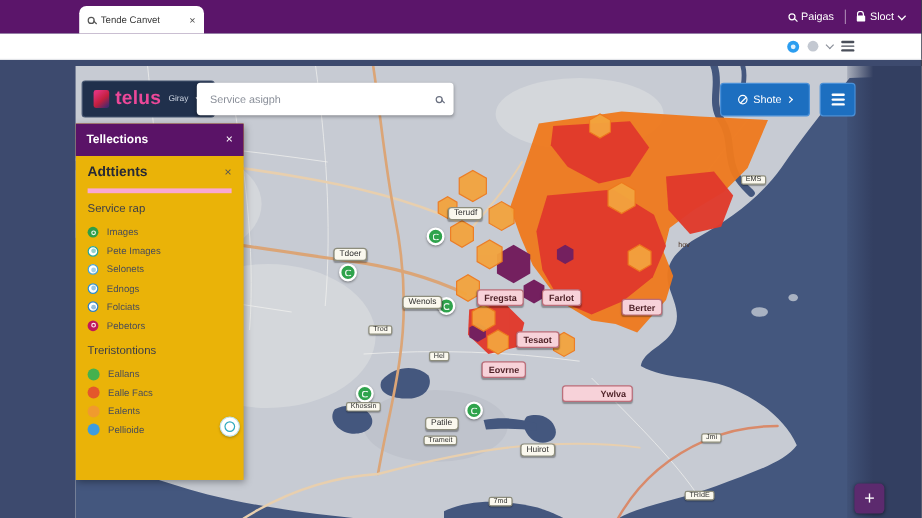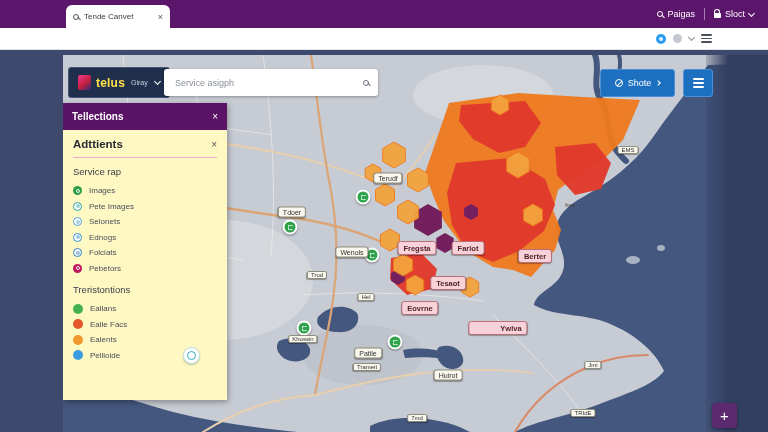--- a/index.html
+++ b/index.html
@@ -42,44 +42,44 @@
   .right-band{position:absolute;top:0;right:0;width:62px;height:100%;z-index:4;
       background:linear-gradient(90deg,rgba(47,58,90,.2),var(--band,#333f61) 35%);}
   .zoom-btn{position:absolute;right:31px;bottom:4px;width:25px;height:25px;background:#5c2a6e;border-radius:4px;z-index:9;
       color:#fff;font-size:15px;display:flex;align-items:center;justify-content:center;cursor:pointer;box-shadow:0 1px 3px rgba(0,0,0,.4);}
 
   
   .logo-box{position:absolute;left:5px;top:12px;height:31px;z-index:7;display:flex;align-items:center;gap:5px;
       background:#20304c;border:1px solid #44546f;border-radius:3px;padding:0 9px;cursor:pointer;}
   .logo-mark{width:13px;height:15px;border-radius:2px;flex:none;
       background:linear-gradient(140deg,#e2327a 15%,#c41f3e 55%,#4b286d 90%);}
-  .logo-word{color:#fde047;font-weight:bold;font-size:12px;letter-spacing:.2px;}
+  .logo-word{color:#ec4899;font-weight:bold;font-size:16px;letter-spacing:.2px;}
   .logo-suffix{color:#cad2df;font-size:7px;margin-left:1px;}
   .search-box{position:absolute;left:101px;top:14px;width:214px;height:27px;background:#fff;border-radius:3px;z-index:7;
       display:flex;align-items:center;padding:0 9px;box-shadow:0 1px 3px rgba(0,0,0,.3);}
   .search-box input{flex:1;border:none;outline:none;font-size:9px;color:#5a6170;background:transparent;}
   .search-box input::placeholder{color:#8a8f99;}
   .mag.gray{border-color:#6a7080;}
   .mag.gray::after{background:#6a7080;}
   .share-btn{position:absolute;left:537px;top:14px;width:75px;height:28px;background:var(--blue,#1d6fc0);border:1px solid #4a90d8;
       border-radius:3px;z-index:7;color:#fff;font-size:9px;display:flex;align-items:center;justify-content:center;gap:5px;cursor:pointer;}
   .ring-ic{width:8px;height:8px;border:1.3px solid #fff;border-radius:50%;position:relative;}
   .ring-ic::after{content:'';position:absolute;width:7px;height:1.2px;background:#fff;transform:rotate(-45deg);top:3px;left:0;}
   .share-chev{width:4px;height:4px;border-right:1.4px solid #fff;border-top:1.4px solid #fff;transform:rotate(45deg);}
   .menu-btn{position:absolute;left:620px;top:14px;width:30px;height:28px;background:var(--blue,#1d6fc0);border:1px solid #4a90d8;
       border-radius:3px;z-index:7;display:flex;align-items:center;justify-content:center;cursor:pointer;}
 
   
-  .panel{position:absolute;left:0;top:48px;width:164px;bottom:32px;background:#fef9c3;z-index:6;box-shadow:1px 2px 6px rgba(0,0,0,.35);}
+  .panel{position:absolute;left:0;top:48px;width:140px;bottom:32px;background:#eab308;z-index:6;box-shadow:1px 2px 6px rgba(0,0,0,.35);}
   .panel-header{height:27px;background:var(--chrome2,#5a1367);color:#fff;display:flex;align-items:center;justify-content:space-between;
       padding:0 9px;font-size:10px;font-weight:bold;}
   .x-btn{font-size:10px;color:#fff;cursor:pointer;font-weight:normal;}
   .panel-body{padding:5px 10px 0 10px;}
   .panel-title-row{display:flex;justify-content:space-between;align-items:center;font-size:11.5px;font-weight:bold;color:#282a35;
-      padding:3px 0 7px 0;border-bottom:1px solid #f9a8d4;}
+      padding:3px 0 7px 0;border-bottom:4px solid #f9a8d4;}
   .x-btn.dark{color:#555;}
   .panel-heading{font-size:9.5px;color:#3a3d49;margin:8px 0 6px 0;}
   .legend-item{display:flex;align-items:center;gap:7px;height:15.5px;cursor:pointer;}
   .legend-ic{width:9px;height:9px;border-radius:50%;flex:none;position:relative;}
   .legend-ic.badge{background:var(--c);}
   .legend-ic.badge::after{content:'';position:absolute;inset:2.5px;border-radius:50%;border:1px solid rgba(255,255,255,.9);}
   .legend-ic.ring{border:1.6px solid var(--c);background:#fff;}
   .legend-ic.ring::after{content:'';position:absolute;inset:1.5px;border-radius:50%;background:var(--c);opacity:.5;}
   .legend-ic.dot{background:var(--c);width:10px;height:10px;}
   .legend-label{font-size:8px;color:#4a4d59;white-space:nowrap;}

